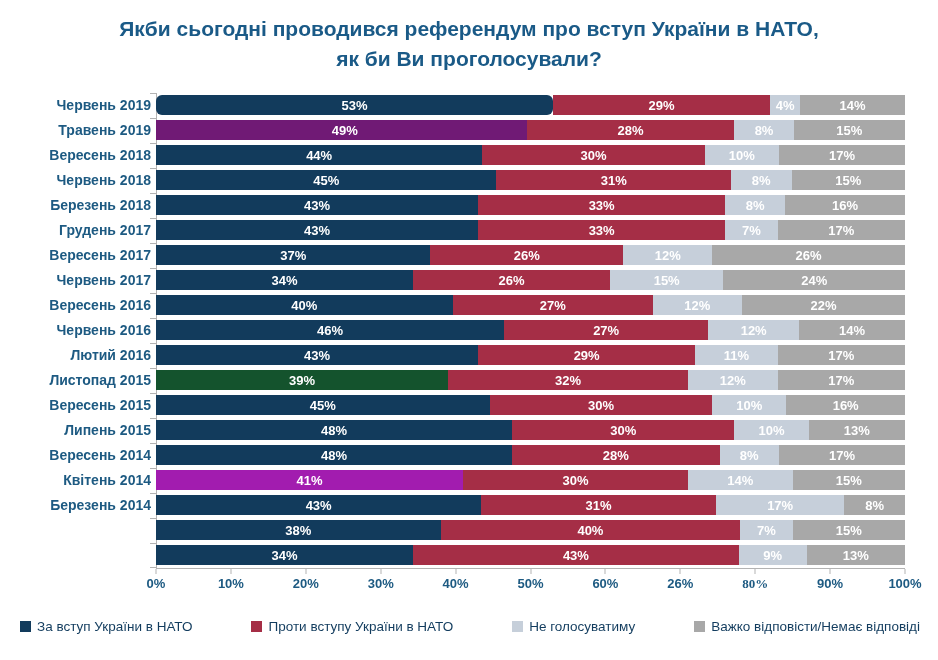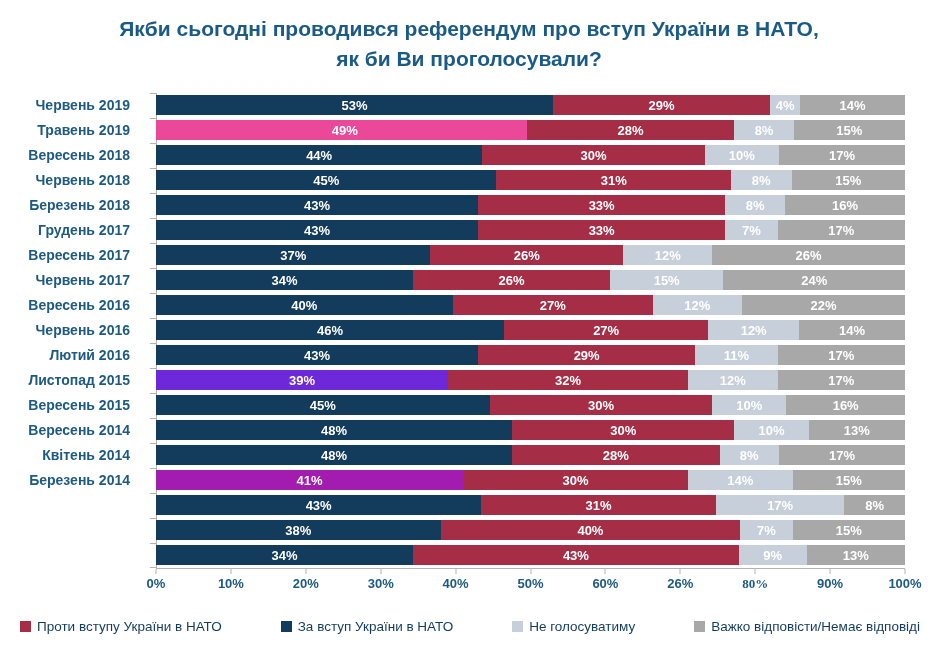--- a/index.html
+++ b/index.html
@@ -18,21 +18,21 @@
     white-space:pre-line;
   }
   .chart-area{
     display:grid;
     grid-template-columns:152px 1fr;
     margin:0 33px 0 4px;
   }
   .labels-col{display:flex;flex-direction:column;}
   .cat-label{
     height:25px;line-height:25px;
-    text-align:right;padding-right:26px;
+    text-align:right;padding-right:5px;
     font-size:14px;font-weight:bold;color:#1d5a82;
     white-space:nowrap;
   }
   .plot-col{position:relative;display:flex;flex-direction:column;}
   .y-axis-line{
     position:absolute;left:0;top:0;bottom:0;width:1px;background:#b3b3b3;
   }
   .y-tick{
     position:absolute;left:-6px;width:6px;height:1px;background:#b3b3b3;
   }
@@ -89,42 +89,43 @@
       <div class="cat-label">Червень 2018</div>
       <div class="cat-label">Березень 2018</div>
       <div class="cat-label">Грудень 2017</div>
       <div class="cat-label">Вересень 2017</div>
       <div class="cat-label">Червень 2017</div>
       <div class="cat-label">Вересень 2016</div>
       <div class="cat-label">Червень 2016</div>
       <div class="cat-label">Лютий 2016</div>
       <div class="cat-label">Листопад 2015</div>
       <div class="cat-label">Вересень 2015</div>
+      <div class="cat-label">Липень 2015</div>
       <div class="cat-label">Вересень 2014</div>
       <div class="cat-label">Квітень 2014</div>
       <div class="cat-label">Березень 2014</div>
     </div>
   <div class="plot-col">
     <div class="y-axis-line"></div>
   <div class="bar-track">
-        <div class="seg" style="flex-grow: 53; flex-basis: 0px; background: rgb(18, 59, 92);">
+        <div class="seg" style="flex-grow: 53; flex-basis: 0px; background: rgb(18, 59, 92); border-radius: 6px;">
           <span class="seg-val">53%</span>
         </div>
         <div class="seg" style="flex-grow: 29; flex-basis: 0px; background: rgb(165, 46, 70);">
           <span class="seg-val">29%</span>
         </div>
         <div class="seg" style="flex-grow: 4; flex-basis: 0px; background: rgb(198, 207, 218);">
           <span class="seg-val">4%</span>
         </div>
         <div class="seg" style="flex-grow: 14; flex-basis: 0px; background: rgb(168, 168, 168);">
           <span class="seg-val">14%</span>
         </div>
       </div>
       <div class="bar-track">
-        <div class="seg" style="flex-grow: 49; flex-basis: 0px; background: #ec4899; padding-left: 7px;">
+        <div class="seg" style="flex-grow: 49; flex-basis: 0px; background: #701a75; padding-left: 7px;">
           <span class="seg-val">49%</span>
         </div>
         <div class="seg" style="flex-grow: 28; flex-basis: 0px; background: rgb(165, 46, 70);">
           <span class="seg-val">28%</span>
         </div>
         <div class="seg" style="flex-grow: 8; flex-basis: 0px; background: rgb(198, 207, 218);">
           <span class="seg-val">8%</span>
         </div>
         <div class="seg" style="flex-grow: 15; flex-basis: 0px; background: rgb(168, 168, 168);">
           <span class="seg-val">15%</span>
@@ -250,21 +251,21 @@
           <span class="seg-val">29%</span>
         </div>
         <div class="seg" style="flex-grow: 11; flex-basis: 0px; background: rgb(198, 207, 218);">
           <span class="seg-val">11%</span>
         </div>
         <div class="seg" style="flex-grow: 17; flex-basis: 0px; background: rgb(168, 168, 168);">
           <span class="seg-val">17%</span>
         </div>
       </div>
       <div class="bar-track">
-        <div class="seg" style="flex-grow: 39; flex-basis: 0px; background: #6d28d9;">
+        <div class="seg" style="flex-grow: 39; flex-basis: 0px; background: #14532d;">
           <span class="seg-val">39%</span>
         </div>
         <div class="seg" style="flex-grow: 32; flex-basis: 0px; background: rgb(165, 46, 70);">
           <span class="seg-val">32%</span>
         </div>
         <div class="seg" style="flex-grow: 12; flex-basis: 0px; background: rgb(198, 207, 218);">
           <span class="seg-val">12%</span>
         </div>
         <div class="seg" style="flex-grow: 17; flex-basis: 0px; background: rgb(168, 168, 168);">
           <span class="seg-val">17%</span>
@@ -419,26 +420,26 @@
       <span class="x-tick-label" style="left: 60%;">60%</span>
       <span class="x-tick-label" style="left: 70%;">26%</span>
       <span class="x-tick-label" style="left: 80%; font-family: Liberation Serif, serif;">80%</span>
       <span class="x-tick-label" style="left: 90%;">90%</span>
       <span class="x-tick-label" style="left: 100%;">100%</span>
     </div>
 </div>
 
 <div class="legend">
     <div class="legend-item">
+      <span class="legend-marker" style="background: rgb(18, 59, 92);"></span>
+      <span class="legend-label">За вступ України в НАТО</span>
+    </div>
+    <div class="legend-item">
       <span class="legend-marker" style="background: rgb(165, 46, 70);"></span>
       <span class="legend-label">Проти вступу України в НАТО</span>
-    </div>
-    <div class="legend-item">
-      <span class="legend-marker" style="background: rgb(18, 59, 92);"></span>
-      <span class="legend-label">За вступ України в НАТО</span>
     </div>
     <div class="legend-item">
       <span class="legend-marker" style="background: rgb(198, 207, 218);"></span>
       <span class="legend-label">Не голосуватиму</span>
     </div>
     <div class="legend-item">
       <span class="legend-marker" style="background: rgb(168, 168, 168);"></span>
       <span class="legend-label">Важко відповісти/Немає відповіді</span>
     </div>
   </div>

